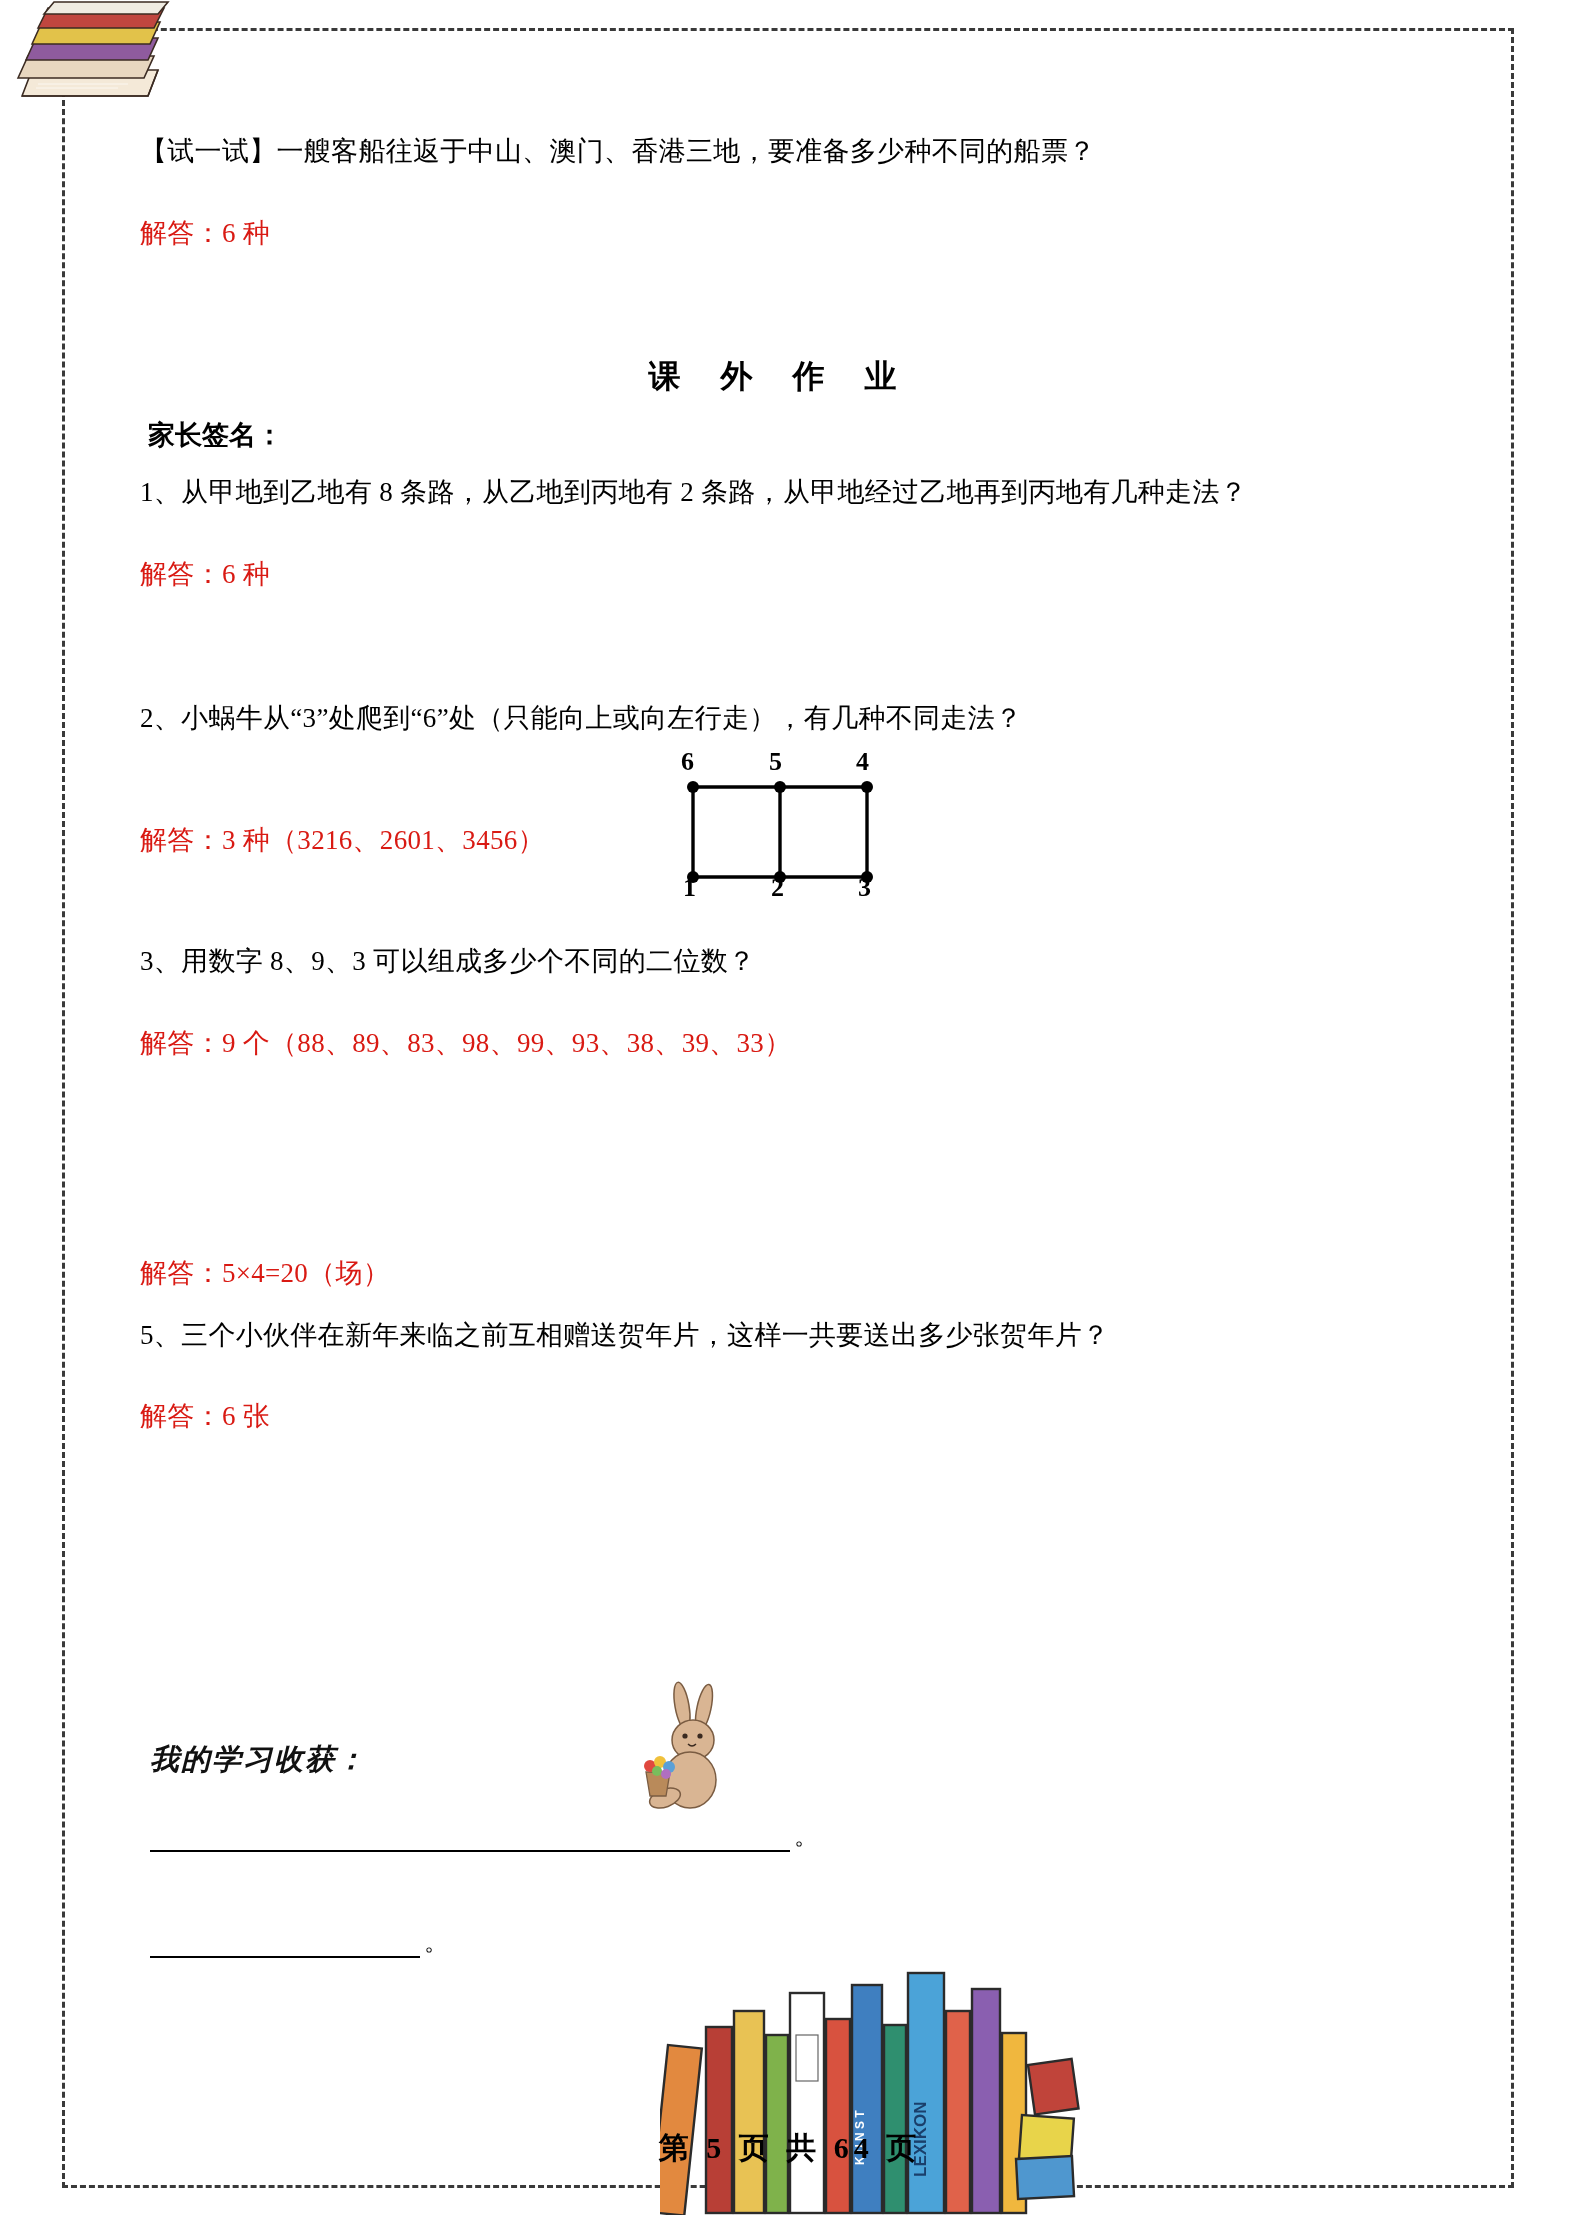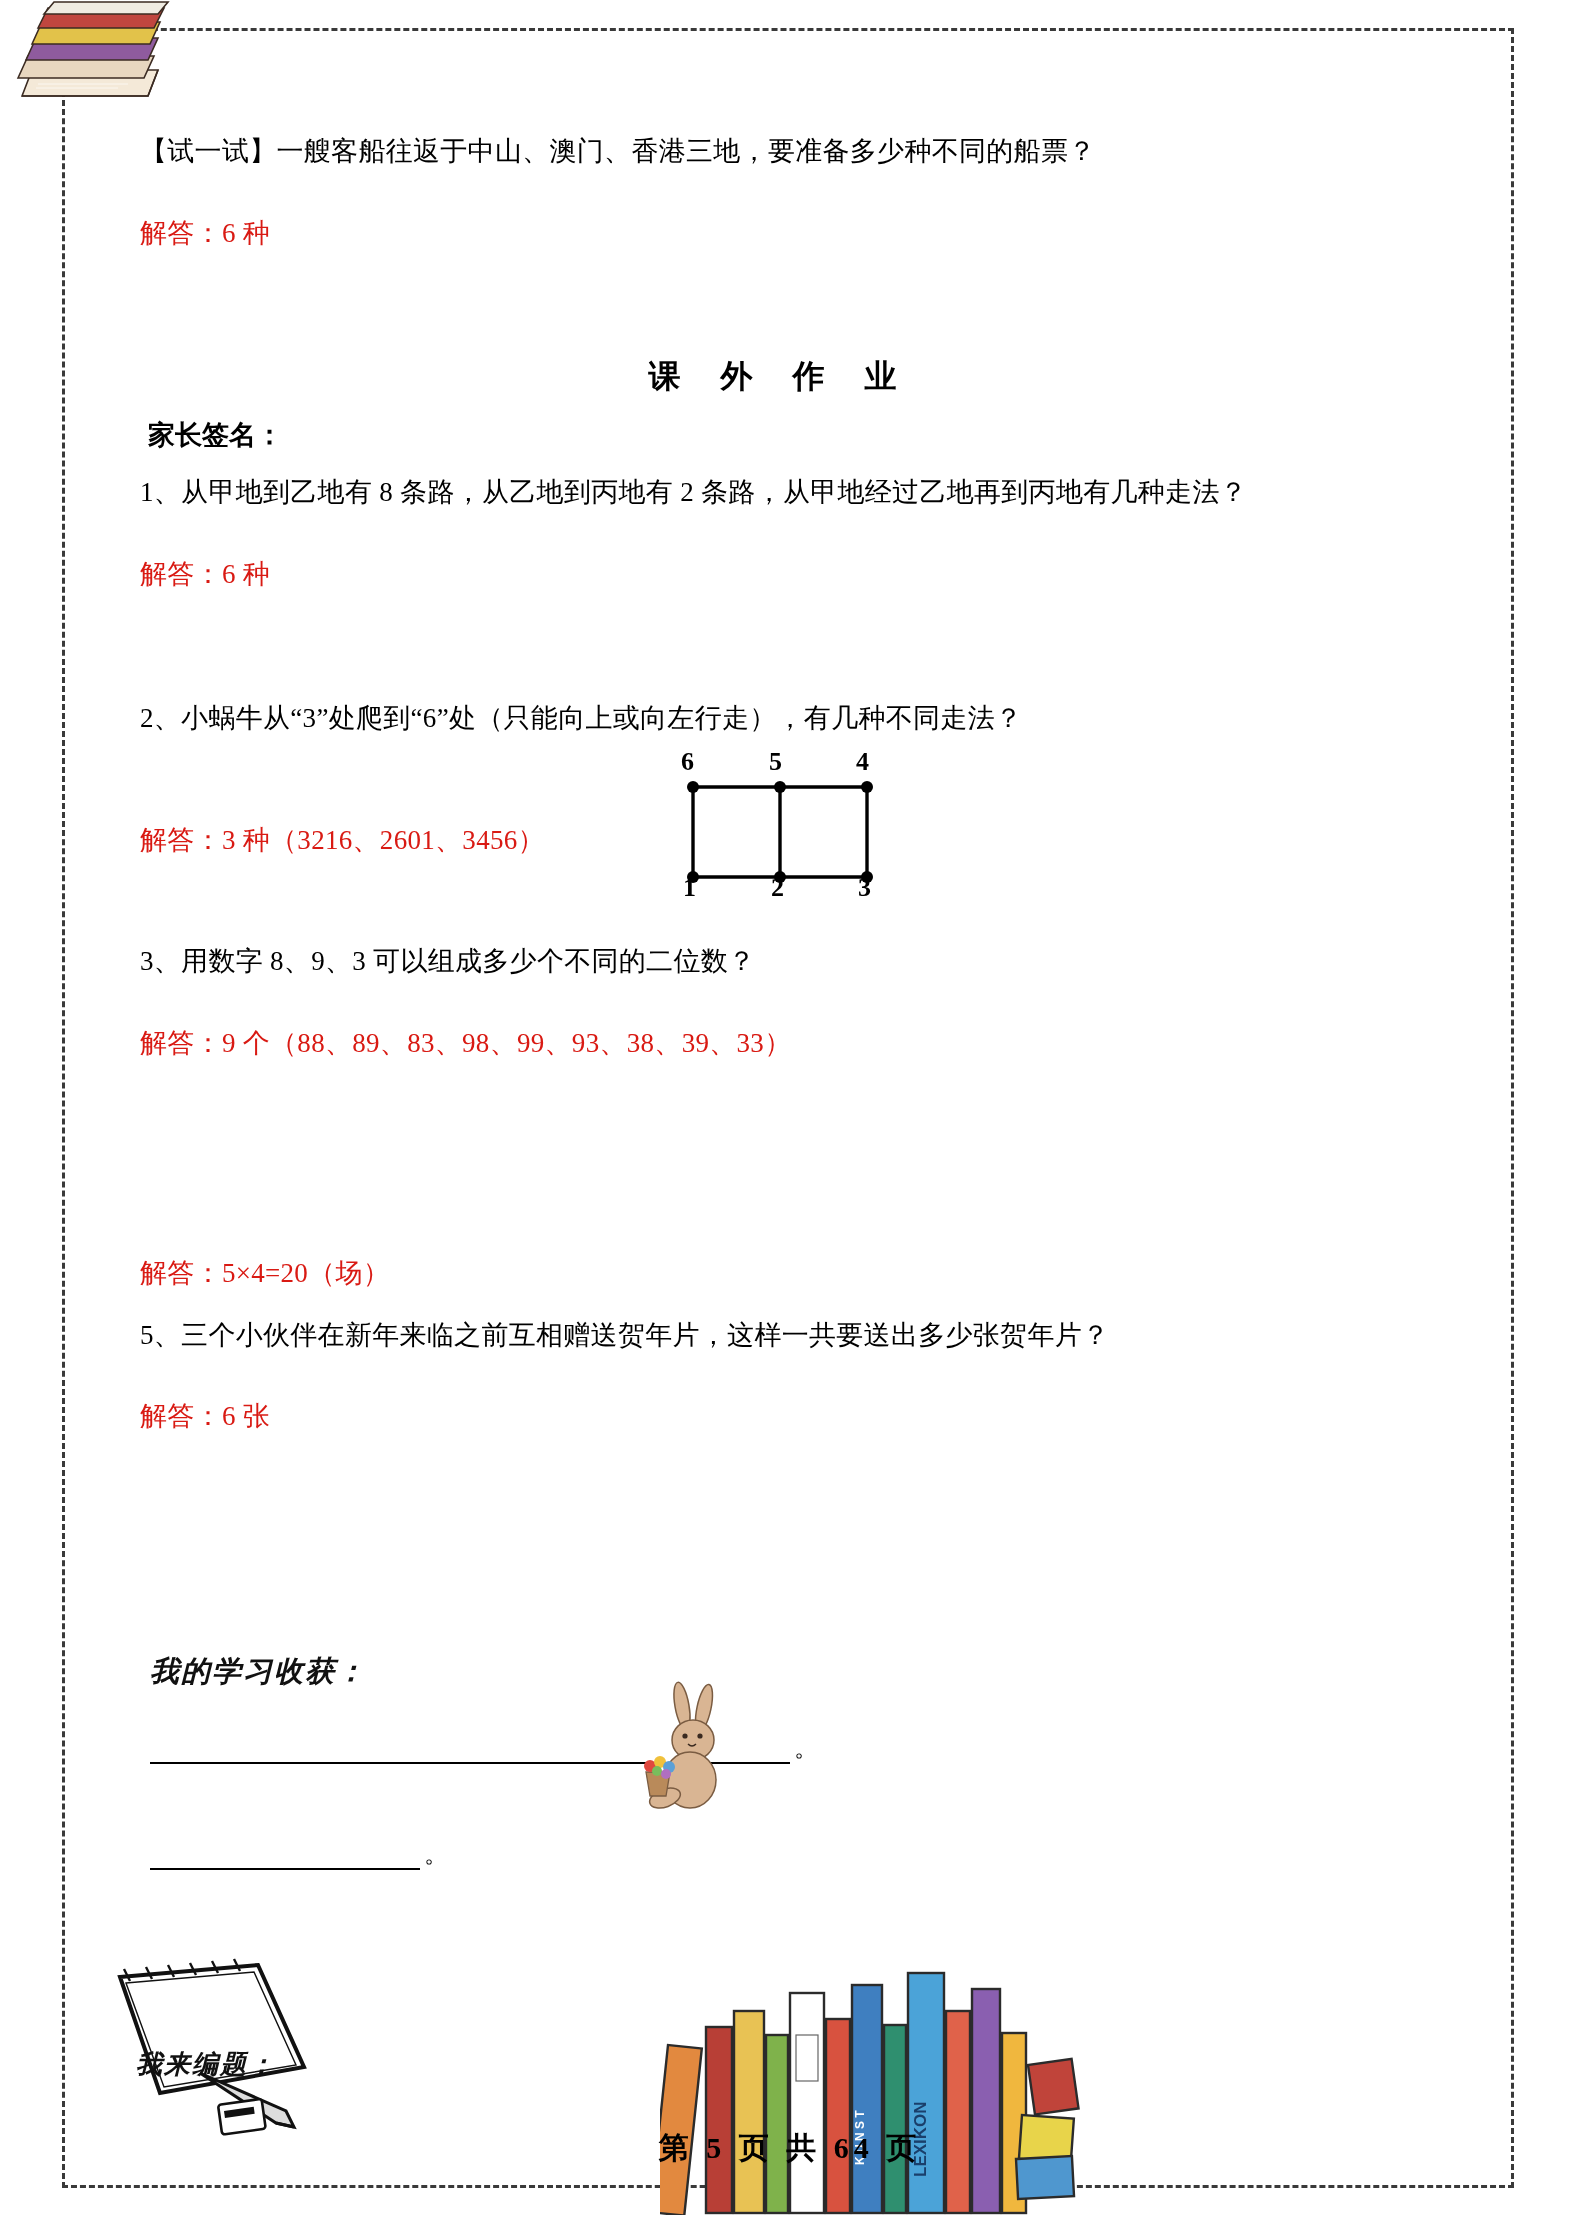--- a/index.html
+++ b/index.html
@@ -220,21 +220,21 @@
       </g>
     </svg>
     <span class="lbl" style="left:6px;  top:2px;">6</span>
     <span class="lbl" style="left:94px; top:2px;">5</span>
     <span class="lbl" style="left:181px;top:2px;">4</span>
     <span class="lbl" style="left:8px;  top:128px;">1</span>
     <span class="lbl" style="left:96px; top:128px;">2</span>
     <span class="lbl" style="left:183px;top:128px;">3</span>
   </div>
 
-  <div style="position:absolute; left:150px; top:1652px; width:700px;">
+  <div style="position:absolute; left:150px; top:1740px; width:700px;">
     <div class="harvest-label">我的学习收获：</div>
     <div style="height:40px"></div>
     <div>
       <span class="blank-rule rule-long"></span><span class="rule-period">。</span>
     </div>
     <div style="height:74px"></div>
     <div>
       <span class="blank-rule rule-short"></span><span class="rule-period">。</span>
     </div>
   </div>
@@ -257,43 +257,20 @@
         <path d="M16 92 L40 92 L36 116 L20 116 Z" fill="#b98a5a" stroke="#7a5c42" stroke-width="1.3"></path>
         <circle cx="20" cy="86" r="6" fill="#e0483f"></circle>
         <circle cx="30" cy="82" r="6" fill="#f0c13c"></circle>
         <circle cx="39" cy="87" r="6" fill="#5aa0d8"></circle>
         <circle cx="27" cy="91" r="5" fill="#79bd5c"></circle>
         <circle cx="36" cy="94" r="5" fill="#b06fc0"></circle>
       </g>
     </svg>
   </div>
 
-  <div class="art art-notebook">
-    <svg viewBox="0 0 210 190" width="210" height="190" xmlns="http://www.w3.org/2000/svg">
-      <path d="M12 22 L150 10 L196 112 L52 138 Z" fill="#ffffff" stroke="#111" stroke-width="4"></path>
-      <path d="M18 28 L146 17 L188 110 L56 132 Z" fill="#ffffff" stroke="#111" stroke-width="1.4"></path>
-      <g stroke="#111" stroke-width="2.4">
-        <line x1="22" y1="26" x2="16" y2="14"></line>
-        <line x1="44" y1="24" x2="38" y2="12"></line>
-        <line x1="66" y1="22" x2="60" y2="10"></line>
-        <line x1="88" y1="20" x2="82" y2="8"></line>
-        <line x1="110" y1="18" x2="104" y2="6"></line>
-        <line x1="132" y1="16" x2="126" y2="4"></line>
-      </g>
-      <g stroke="#111" stroke-width="3" fill="#ddd">
-        <path d="M92 118 L178 156 L186 172 L168 168 Z"></path>
-        <path d="M168 168 L186 172"></path>
-      </g>
-      <rect x="110" y="150" width="44" height="30" rx="3" fill="#fff" stroke="#111" stroke-width="2.6" transform="rotate(-8 110 150)"></rect>
-      <g fill="#111">
-        <rect x="116" y="156" width="30" height="7" transform="rotate(-8 116 156)"></rect>
-      </g>
-    </svg>
-    <div style="position:absolute; left:28px; top:92px; font-size:26px; font-style:italic; font-weight:bold; font-family:'DejaVu Serif',serif; color:#111; letter-spacing:2px;">我来编题：</div>
-  </div>
 
   <div class="art art-shelf">
     <svg viewBox="0 0 420 300" width="420" height="300" xmlns="http://www.w3.org/2000/svg">
       <g stroke="#2b2b2b" stroke-width="2.4">
         <rect x="8" y="130" width="34" height="168" fill="#e2893f" transform="rotate(6 8 130)"></rect>
         <rect x="46" y="112" width="26" height="186" fill="#b83f36"></rect>
         <rect x="74" y="96" width="30" height="202" fill="#e8c254"></rect>
         <rect x="106" y="120" width="22" height="178" fill="#7fb24b"></rect>
         <rect x="130" y="78" width="34" height="220" fill="#ffffff"></rect>
         <rect x="166" y="104" width="24" height="194" fill="#d8523f"></rect>

